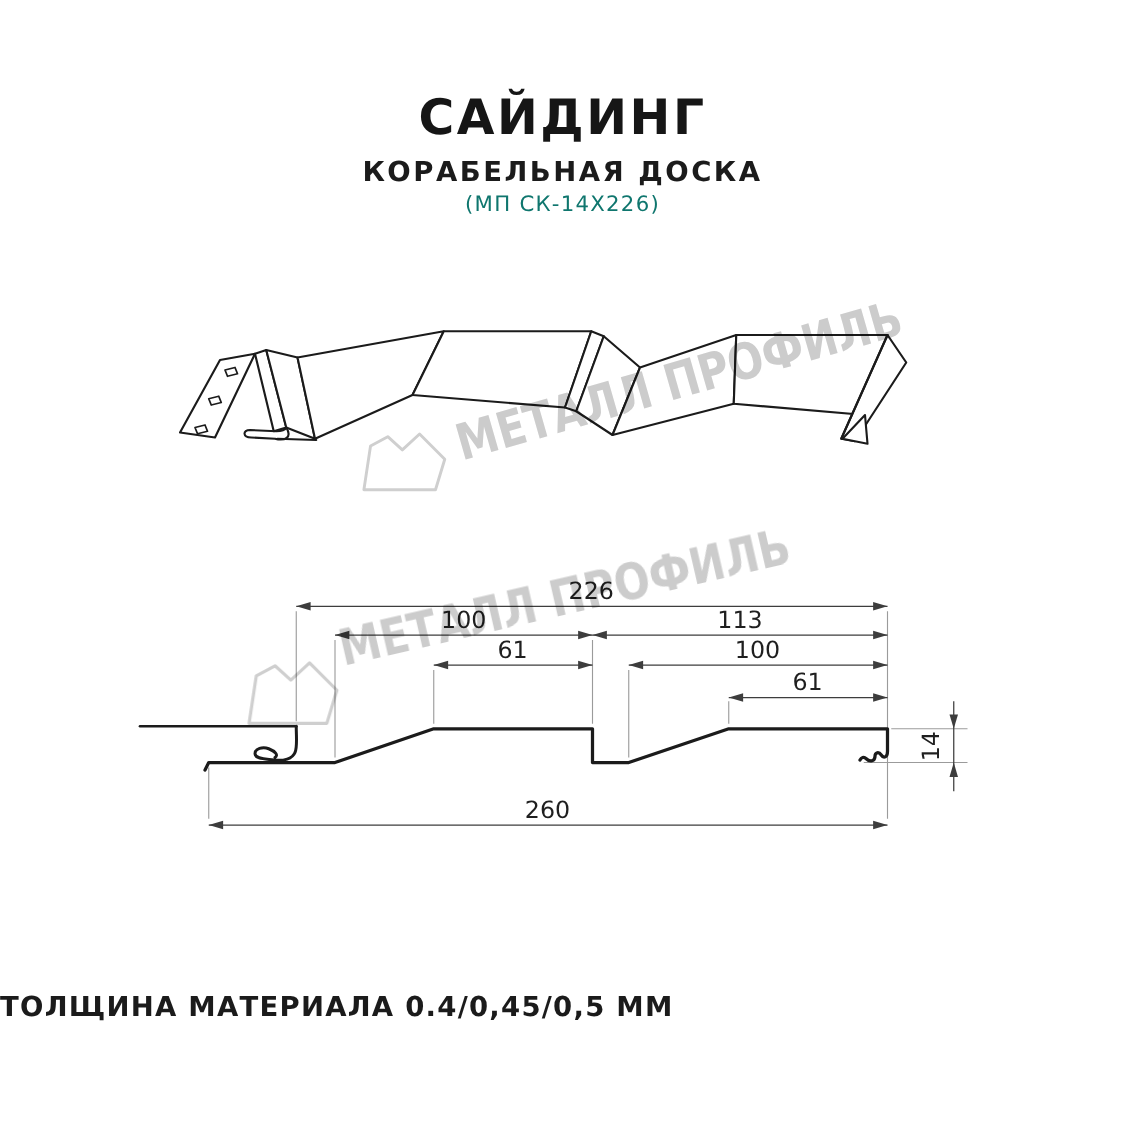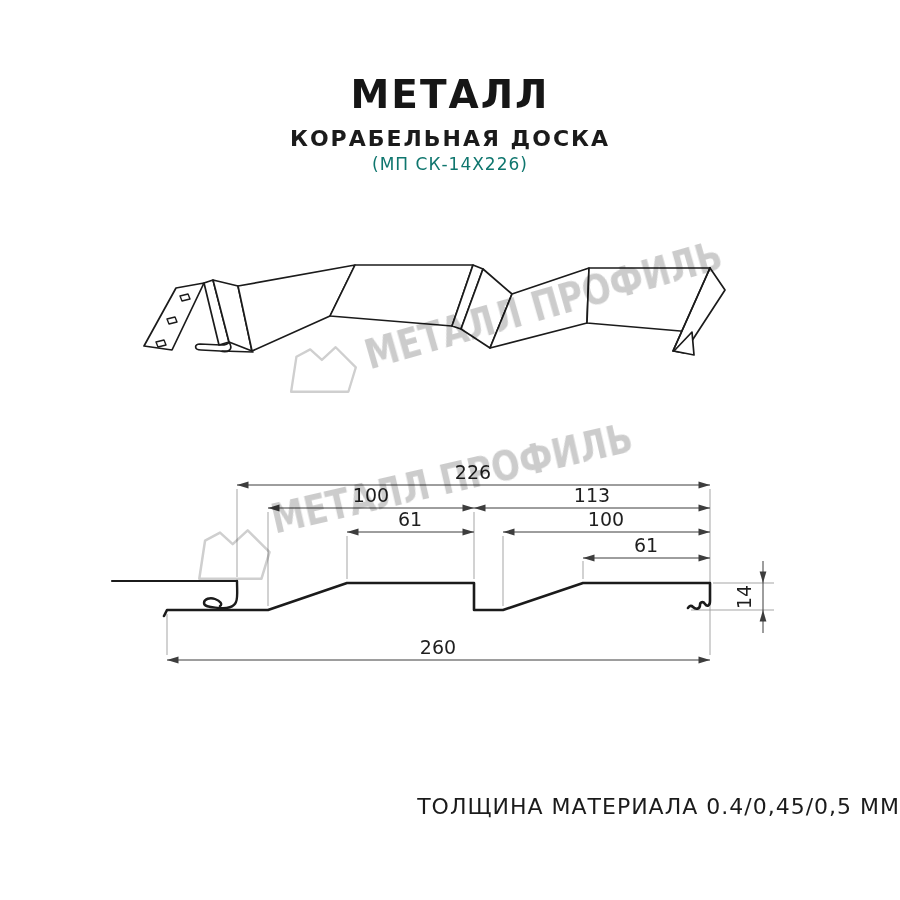--- a/index.html
+++ b/index.html
@@ -4,22 +4,22 @@
 <style>
   html,body{margin:0;padding:0;background:#ffffff;}
   .page{
     position:relative;width:900px;height:900px;background:#ffffff;overflow:hidden;
     font-family:"DejaVu Sans","Liberation Sans",sans-serif;color:#111;
   }
   .hdr{position:absolute;left:0;width:900px;text-align:center;}
   .title{top:72px;font-size:39px;font-weight:800;letter-spacing:2px;color:#161616;}
   .subtitle{top:126px;font-size:22px;font-weight:600;letter-spacing:2px;color:#1b1b1b;}
   .model{top:154px;font-size:17px;font-weight:400;letter-spacing:1px;color:#0f766e;}
-  .footer{position:absolute;left:0;top:794px;width:900px;text-align:right;
-    font-size:22px;font-weight:400;letter-spacing:1px;color:#1b1b1b;}
+  .footer{position:absolute;left:0;top:794px;width:900px;text-align:left;
+    font-size:22px;font-weight:700;letter-spacing:1px;color:#1b1b1b;}
   .drawing{position:absolute;left:0;top:0;z-index:1;}
   .watermark{position:absolute;z-index:2;mix-blend-mode:multiply;pointer-events:none;}
   .wm-text{
     position:absolute;white-space:nowrap;font-weight:bold;font-size:40px;
     color:#cccccc;letter-spacing:0px;
   }
   .wm1 .wm-text{left:366px;top:333px;transform:rotate(-16deg) scaleX(0.84);transform-origin:left center;}
   .wm2 .wm-text{left:272px;top:497px;transform:rotate(-13deg) scaleX(0.84);transform-origin:left center;}
   .wm-logo{position:absolute;}
   .wm1 .wm-logo{left:289px;top:345px;}
@@ -125,19 +125,19 @@
     <span class="wm-text">МЕТАЛЛ ПРОФИЛЬ</span>
   </div>
 
   <div class="watermark wm2">
     <svg class="wm-logo" width="76" height="53" viewBox="16 28 66 46">
       <path d="M18,72 L23,39 L36,32 L47,42 L60,30 L79,49 L72,72 Z" fill="none" stroke="#cfcfcf" stroke-width="2.2" stroke-linejoin="round"></path>
     </svg>
     <span class="wm-text">МЕТАЛЛ ПРОФИЛЬ</span>
   </div>
 
-  <div class="hdr title">МЕТАЛЛ</div>
+  <div class="hdr title">САЙДИНГ</div>
   <div class="hdr subtitle">КОРАБЕЛЬНАЯ ДОСКА</div>
   <div class="hdr model">(МП СК-14Х226)</div>
 
   <div class="footer">ТОЛЩИНА МАТЕРИАЛА 0.4/0,45/0,5 ММ</div>
 
 </div>
 
 </body></html>

